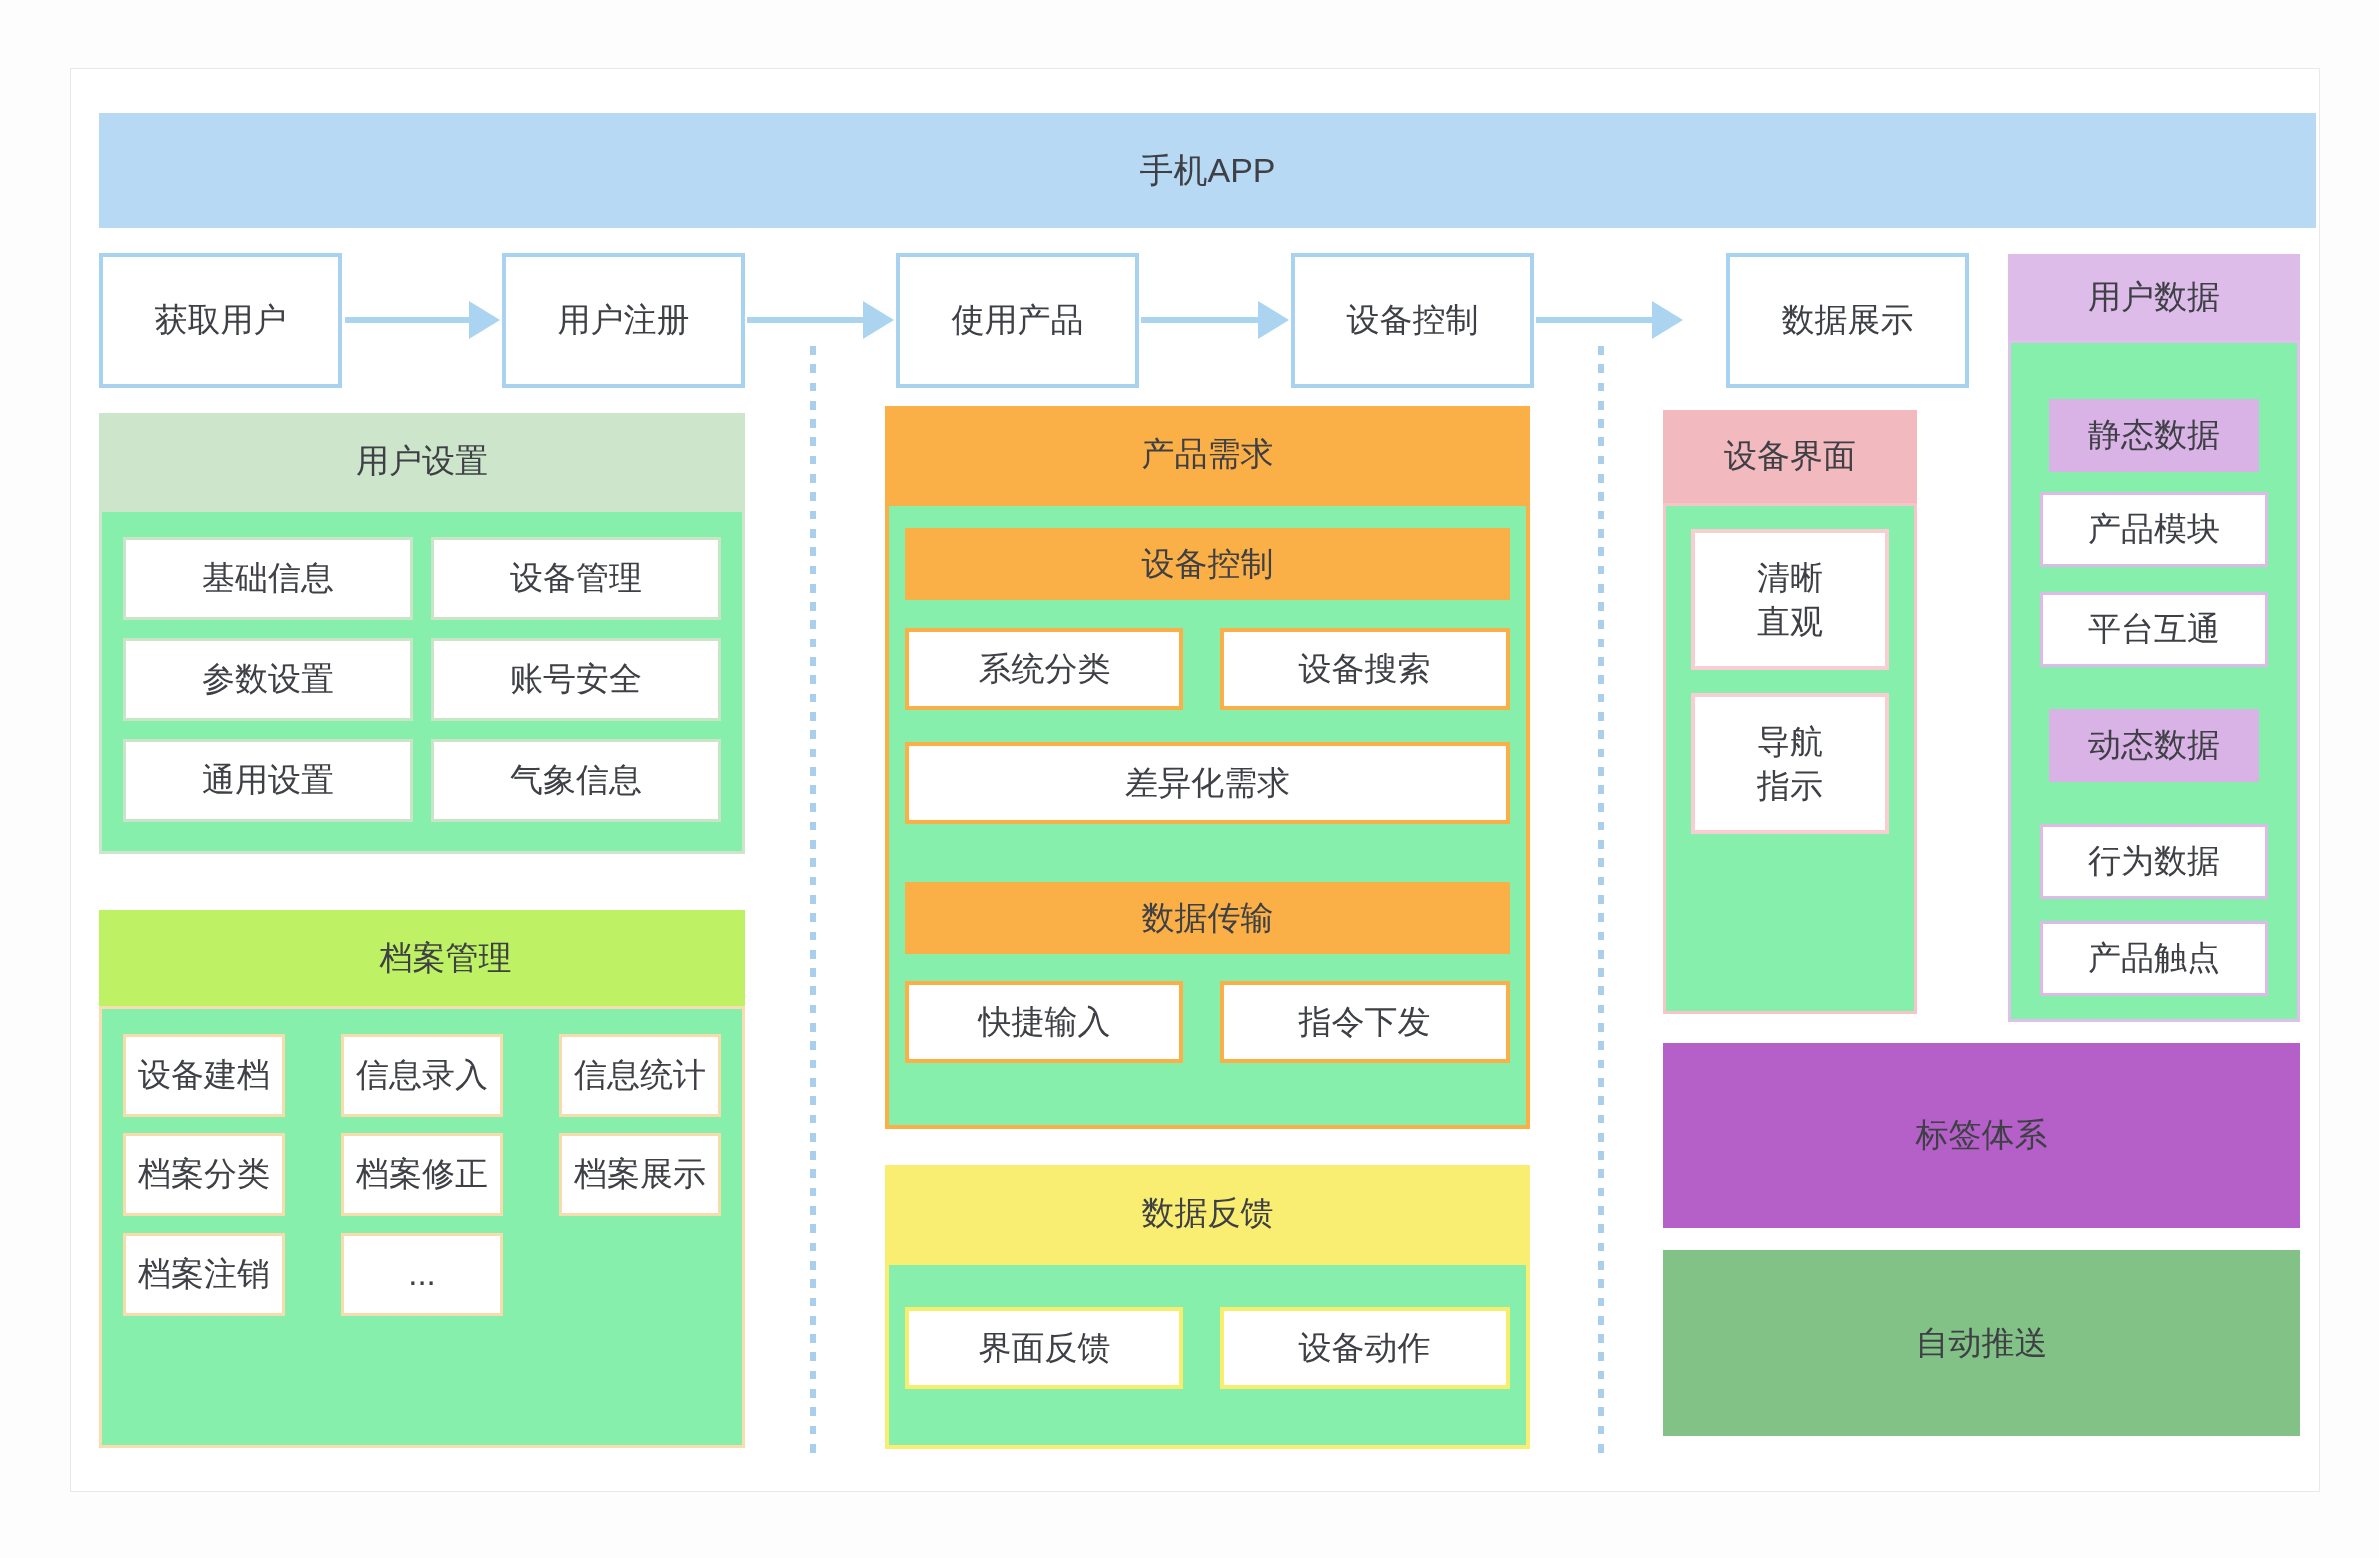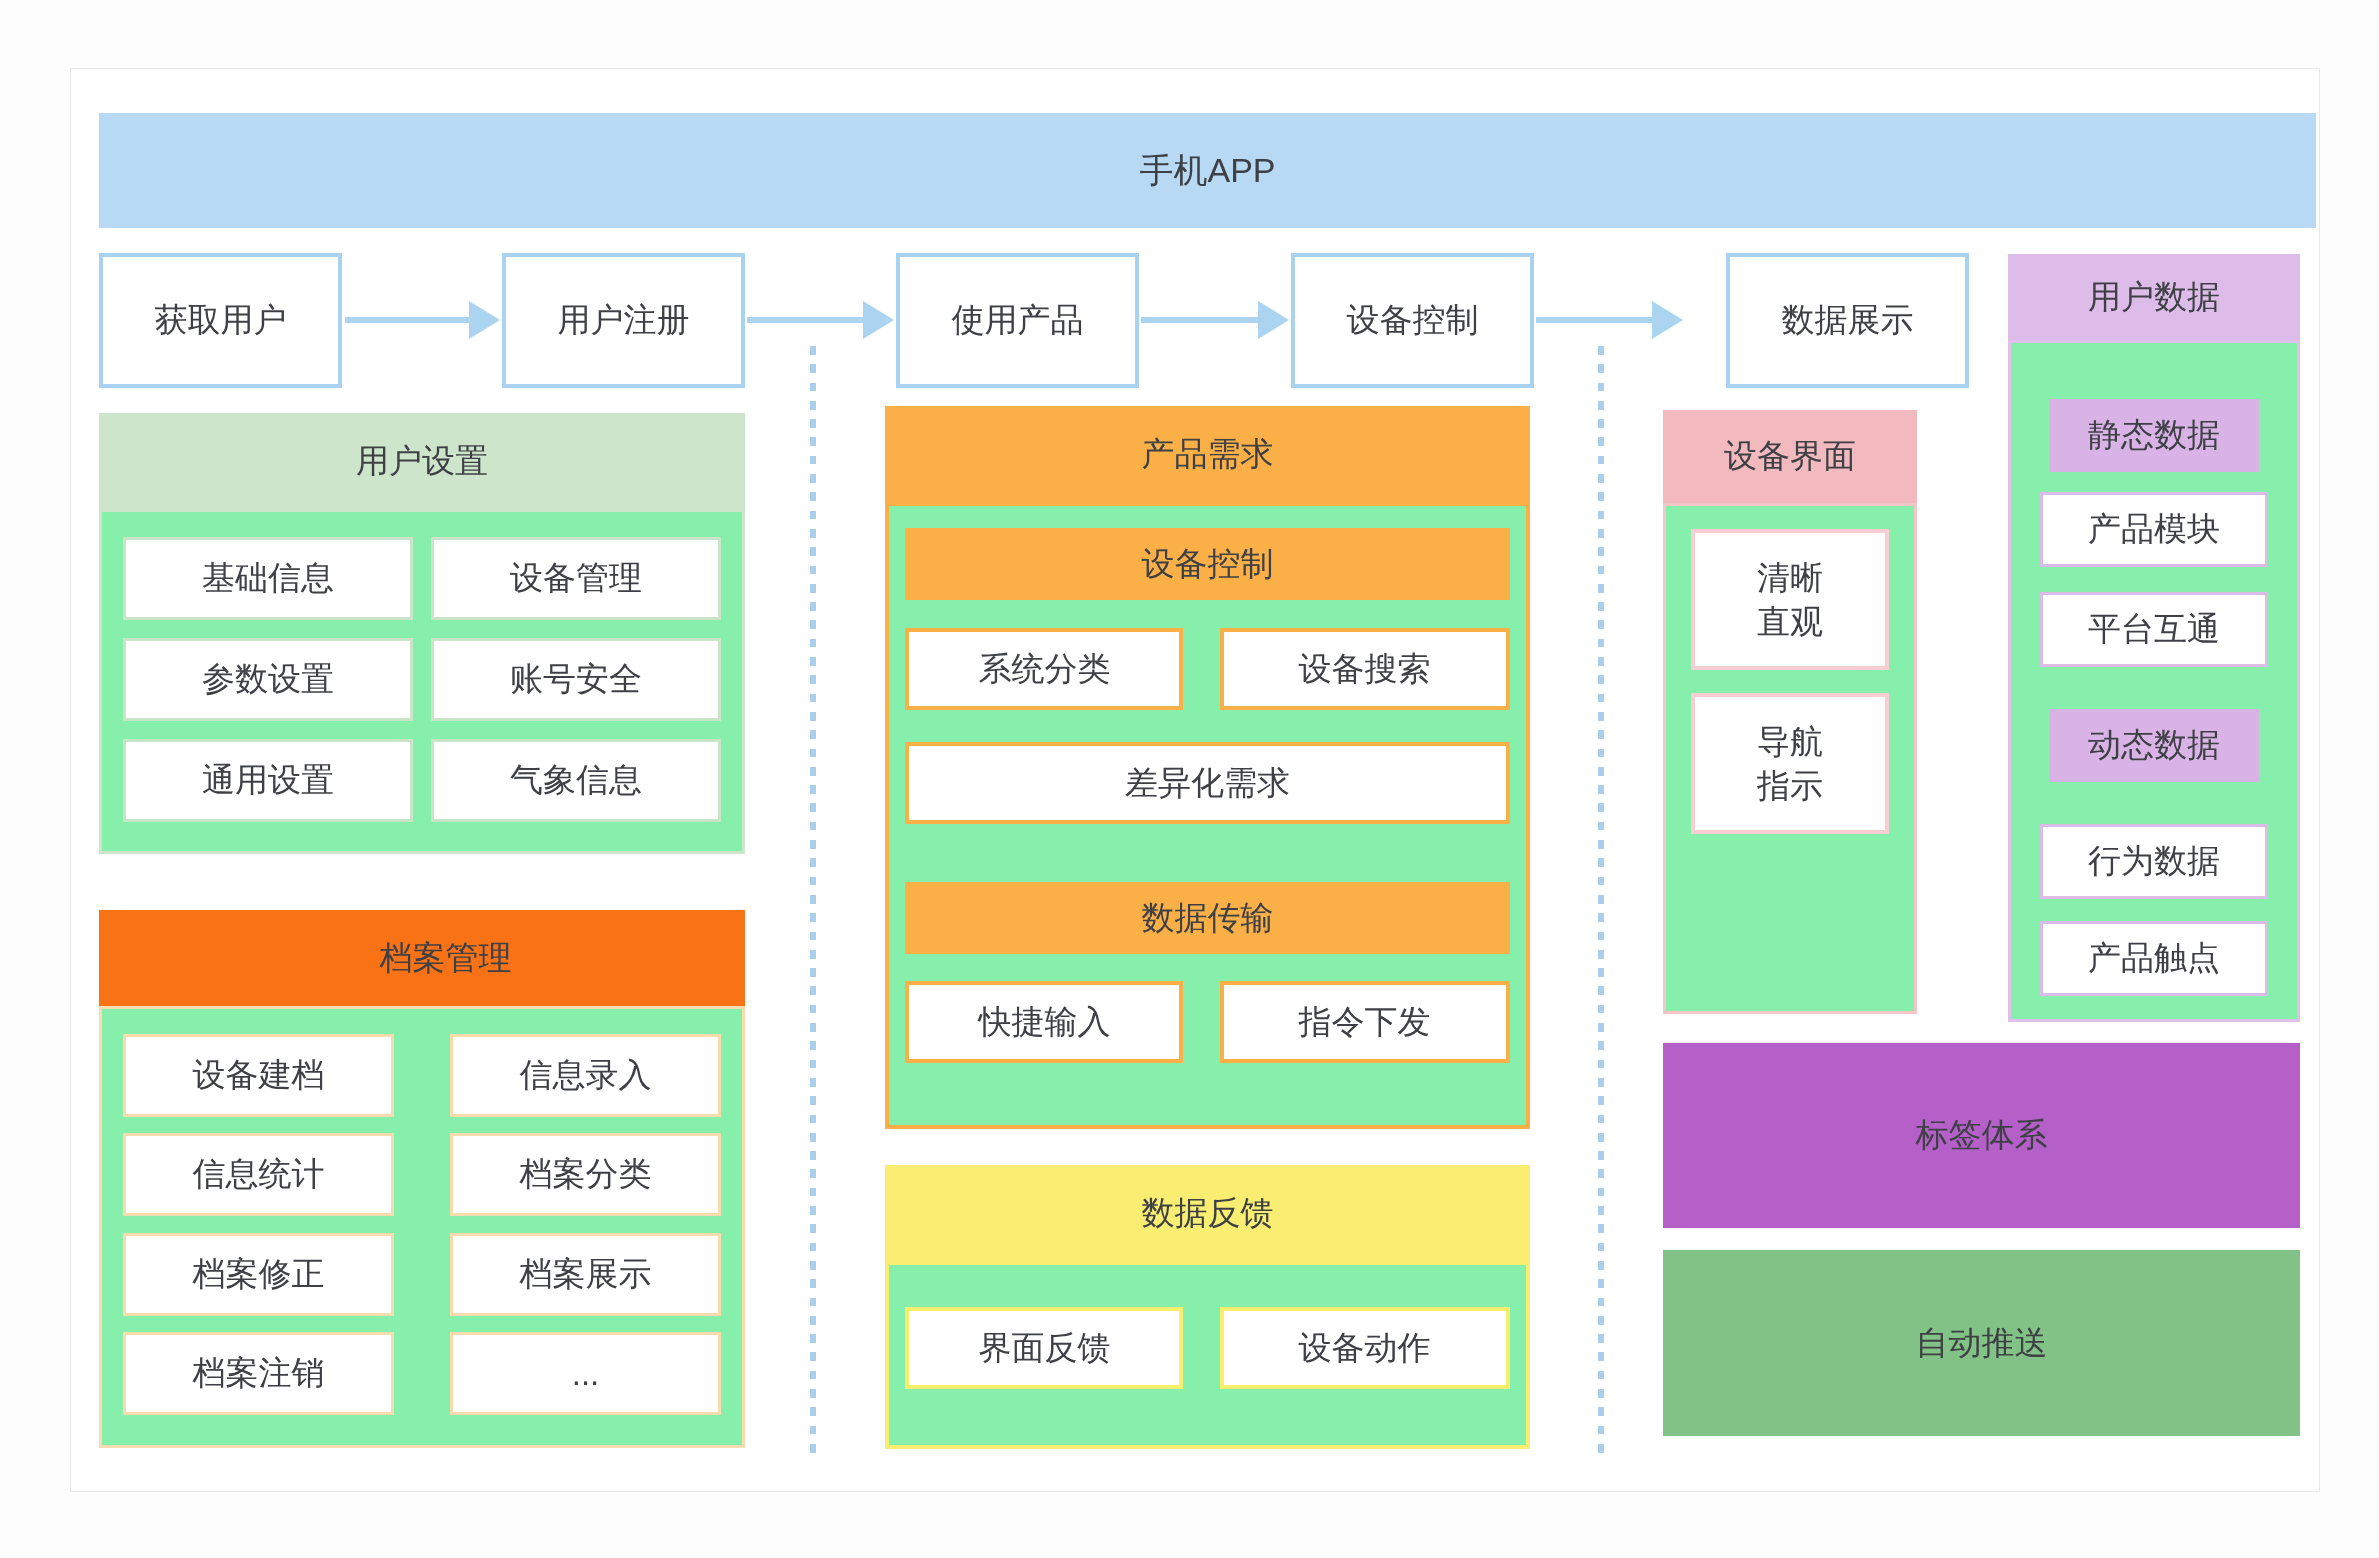--- a/index.html
+++ b/index.html
@@ -26,22 +26,22 @@
   .item{box-sizing:border-box;display:flex;align-items:center;justify-content:center;background:#fff;}
 
   
   .p-green{left:99px;top:413px;width:646px;}
   .p-green .panel-header{height:96px;background:#cde5cb;}
   .p-green .panel-body{height:345px;border:3.9px solid #cde5cb;padding:25px 21px 0 21px;display:grid;grid-template-columns:1fr 1fr;column-gap:56px;row-gap:19.3px;align-content:start;gap:18px;}
   .p-green .item{height:83px;border:3.9px solid #c9e4c7;}
 
   
   .p-peach{left:99px;top:910px;width:646px;}
-  .p-peach .panel-header{height:96px;background:#f97316;padding-left:47px;}
-  .p-peach .panel-body{height:442px;border:3.9px solid #fbdcae;padding:25px 21px 0 21px;display:grid;grid-template-columns:1fr 1fr;column-gap:56px;row-gap:16.4px;align-content:start;}
+  .p-peach .panel-header{height:96px;background:#bef264;padding-left:47px;}
+  .p-peach .panel-body{height:442px;border:3.9px solid #fbdcae;padding:25px 21px 0 21px;display:grid;grid-template-columns:1fr 1fr 1fr;column-gap:56px;row-gap:16.4px;align-content:start;}
   .p-peach .item{height:83px;border:3.9px solid #f9dcab;}
 
   
   .p-orange{left:885px;top:406px;width:645px;}
   .p-orange .panel-header{height:96px;background:#fbb047;}
   .p-orange .panel-body{height:627px;border:4.8px solid #fbb047;padding:22px 16.4px 0 16.4px;}
   .subbar{height:72px;background:#fbb047;display:flex;align-items:center;justify-content:center;}
   .duo{display:flex;justify-content:space-between;}
   .p-orange .item{height:82px;border:4.8px solid #fbb047;}
   .p-orange .duo .item:first-child{width:278px;}

